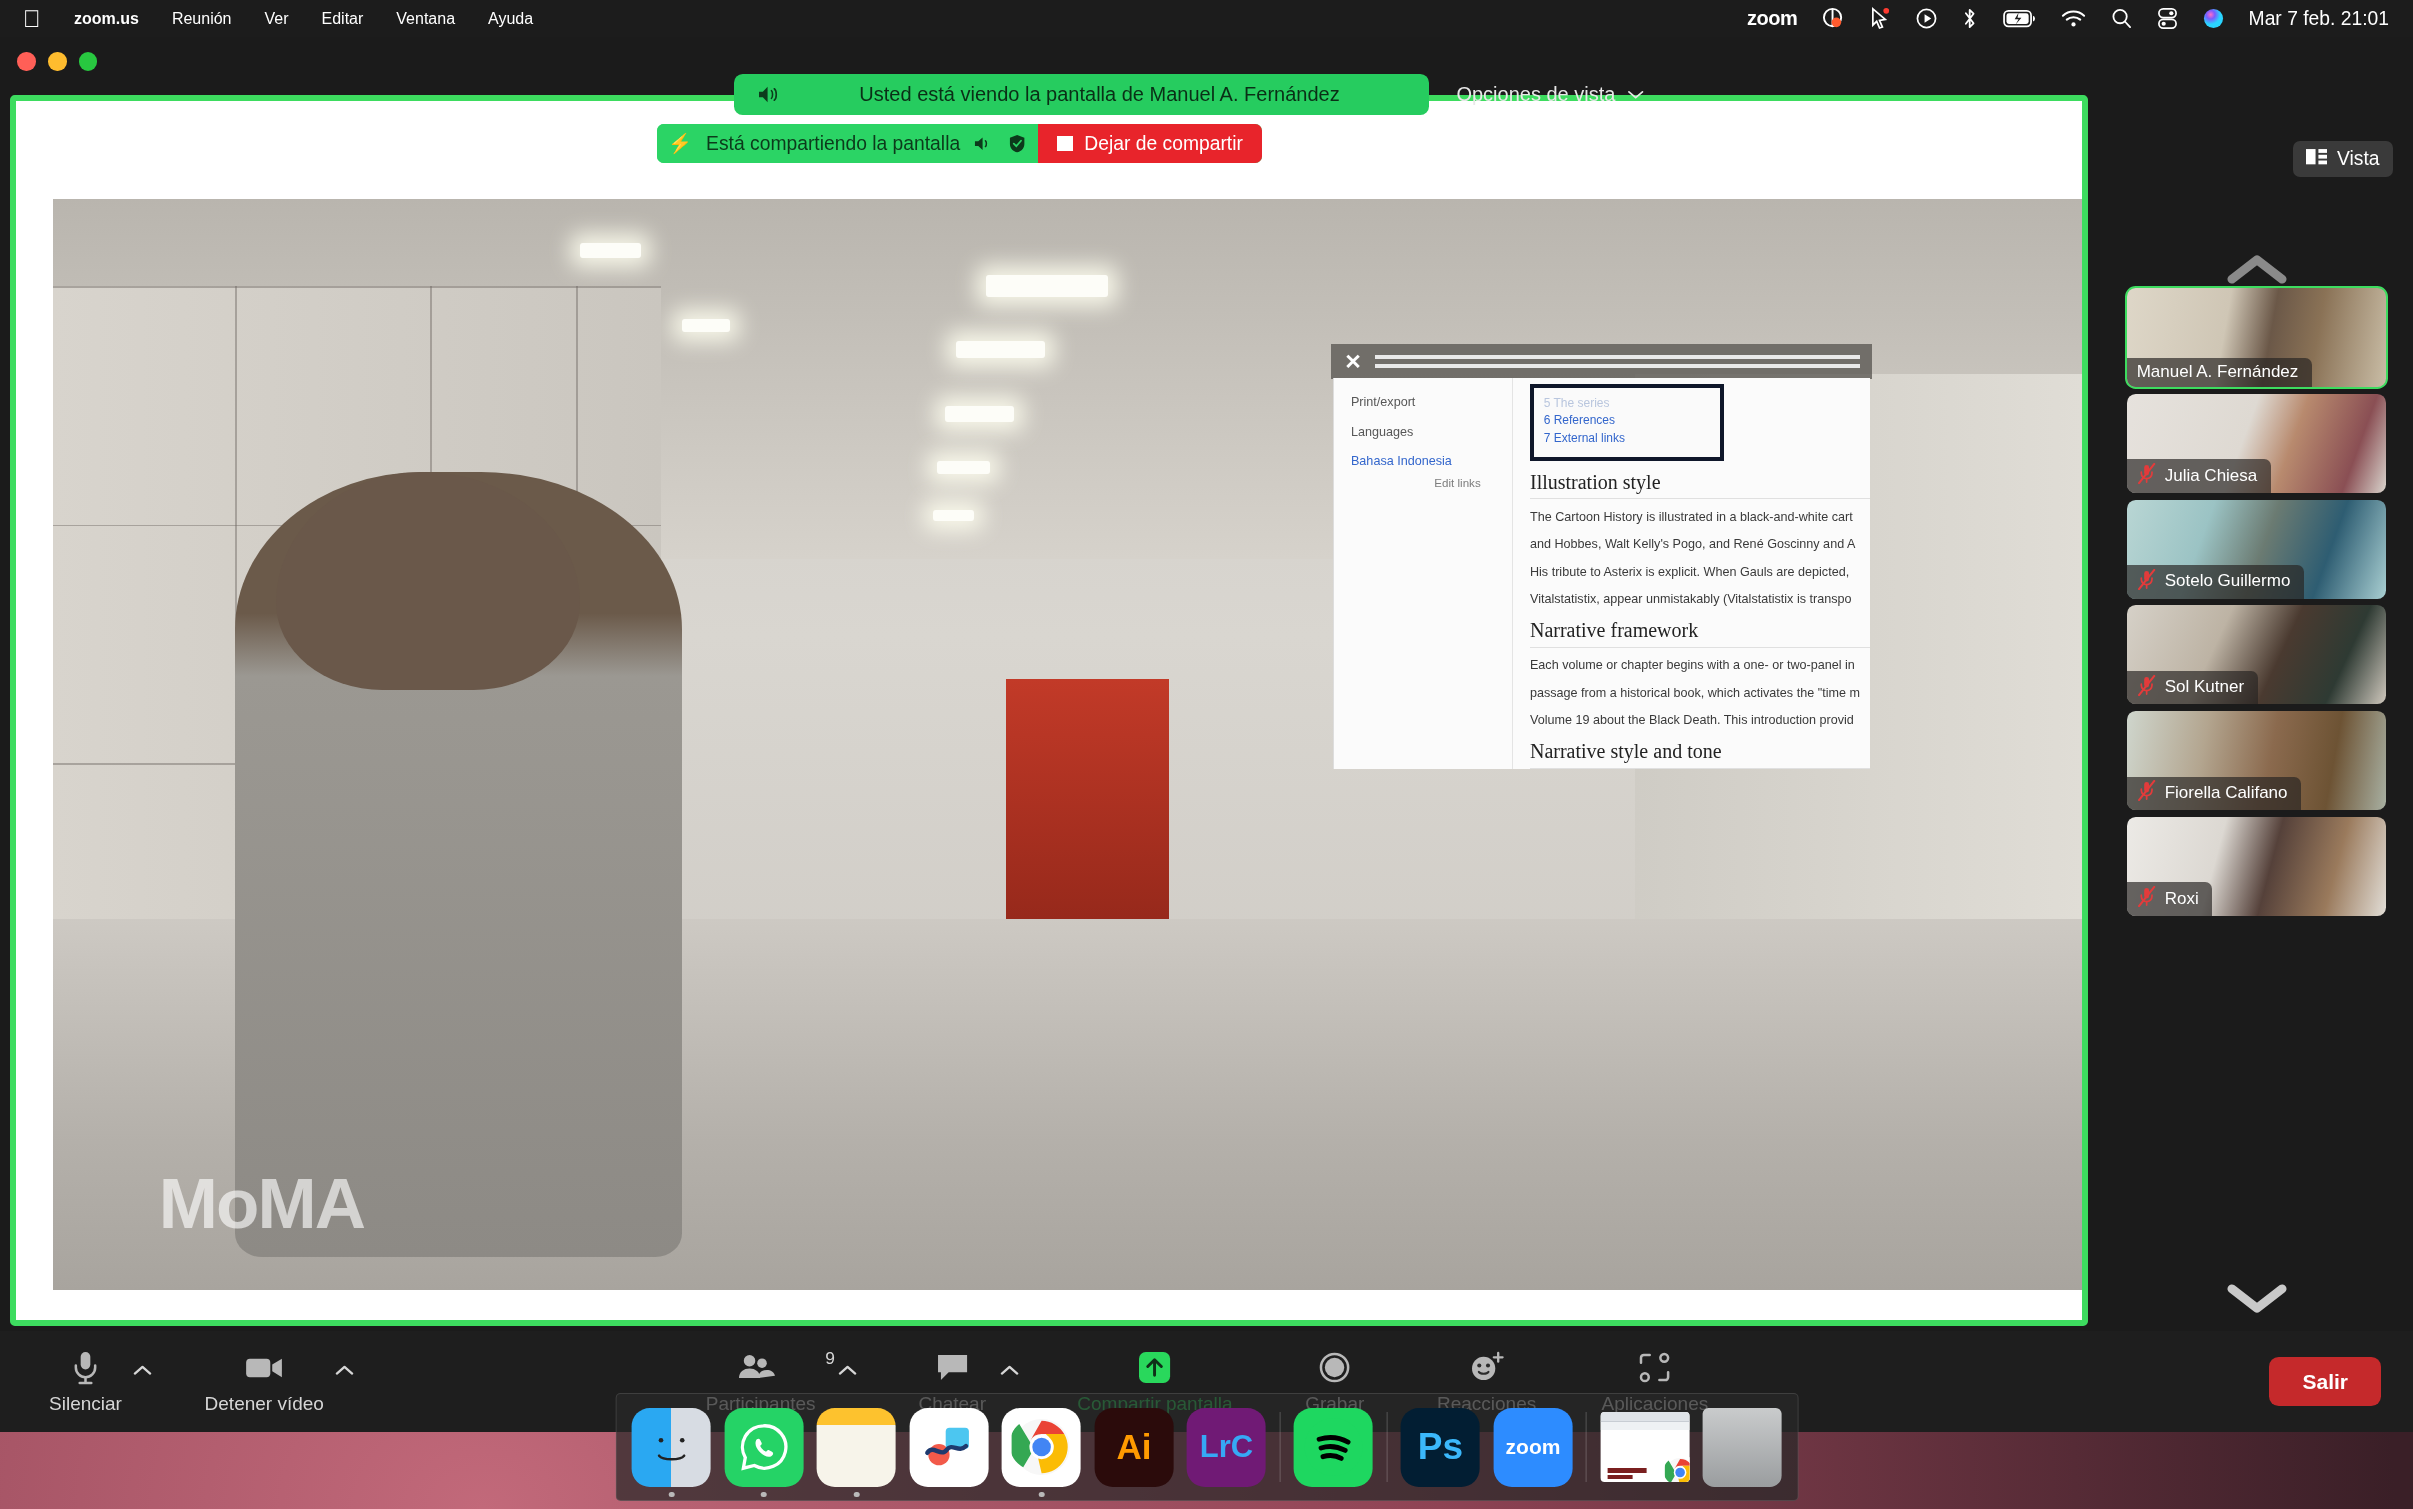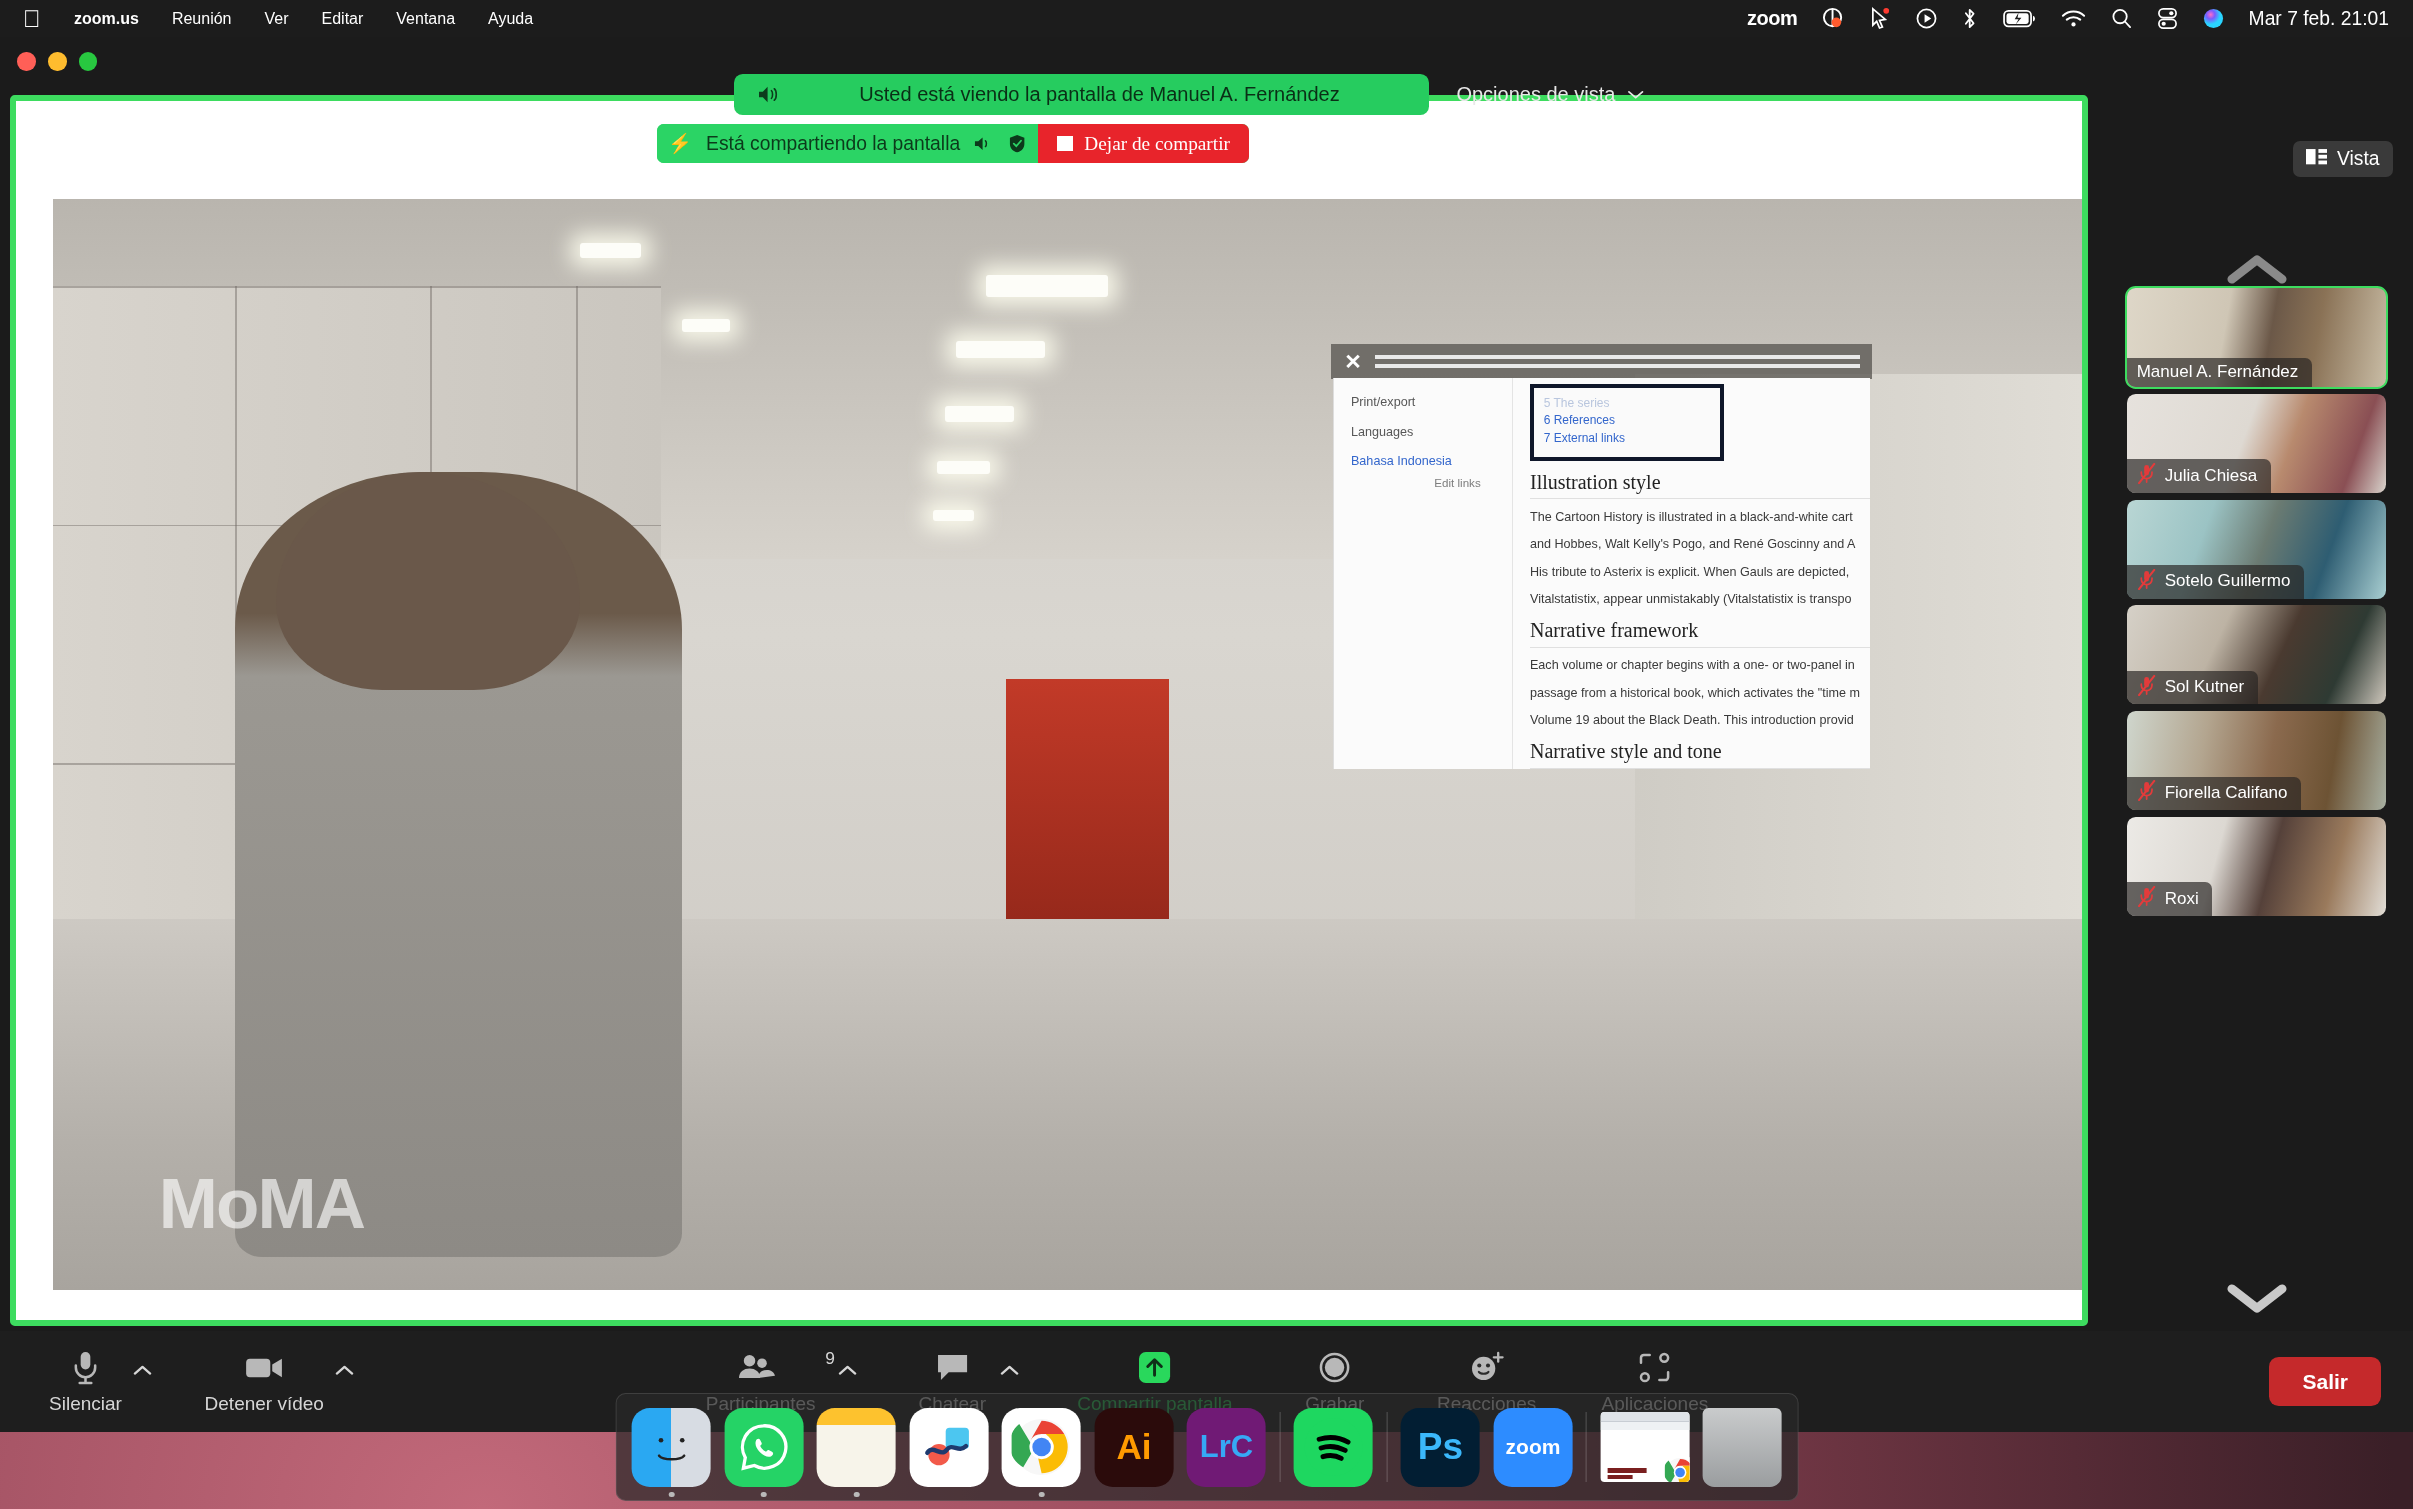--- a/index.html
+++ b/index.html
@@ -81,21 +81,21 @@
     position:absolute; left:657px; top:87px; height:39px;
     display:flex; align-items:center; z-index:8;
     border-radius:6.8px; overflow:hidden; background:#2bd465;
   }
   .fb-left{ display:flex; align-items:center; height:39px; background:#2bd465; padding:0 11.6px; gap:13.5px;}
   .fb-left .bolt{ color:#0d3b1c; font-size:19.3px; }
   .fb-left .lbl{ color:#0c3a1b; font-size:19.3px; }
   .fb-left .ic{ color:#0c3a1b; display:flex; }
   .fb-stop{
     display:flex; align-items:center; gap:11.6px; height:39px; background:#e8242b;
-    padding:0 19.3px; color:#fff; font-size:19.3px;font-family:Liberation Serif, serif;
+    padding:0 19.3px; color:#fff; font-size:19.3px;
   }
   .fb-stop .sq{ width:15.4px; height:15.4px; background:#fff; }
 
   
   .v-top{ position:absolute; left:0; top:0; width:100%; height:97px; background:#fff; }
   .video{
     position:absolute; left:37px; top:98px; right:0; height:1091px;
     background:
       linear-gradient(180deg,#cfcbc5 0%, #d9d6d0 40%, #c9c5bf 100%);
     overflow:hidden;
@@ -223,21 +223,21 @@
   .leave-btn{
     background:#c5292b; color:#fff; font-size:21px; font-weight:bold;
     border:none; border-radius:9.7px; padding:12.6px 33px; cursor:pointer;
   }
   .pcount{ color:#d6d6d6; font-size:17.4px; margin-left:1.9px; }
 
   
   .dock{
     position:absolute; left:50%; transform:translateX(-50%); bottom:7.7px;
     height:108px; background:rgba(40,40,40,.72); border:1px solid rgba(255,255,255,.12);
-    border-radius:10px; display:flex; align-items:center; padding:0 15.4px; gap:13.5px; z-index:50;
+    border-radius:5px; display:flex; align-items:center; padding:0 15.4px; gap:13.5px; z-index:50;
   }
   .dock .app{ width:79px; height:79px; border-radius:18.3px; position:relative;
     display:flex; align-items:center; justify-content:center; font-weight:bold; }
   .dock .dot{ position:absolute; bottom:-10.6px; left:50%; transform:translateX(-50%);
     width:5.8px; height:5.8px; border-radius:50%; background:#b9b9b9; }
   .dock .sep{ width:1px; height:70px; background:rgba(255,255,255,.22); }
   .d-finder{ background:linear-gradient(90deg,#2aa8f2 50%,#d7dce3 50%); }
   .d-whatsapp{ background:#25d366; color:#fff; font-size:42px; }
   .d-notes{ background:linear-gradient(180deg,#fdc22e 0 22%, #f7f4ea 22%); }
   .d-freeform{ background:#fff; }

